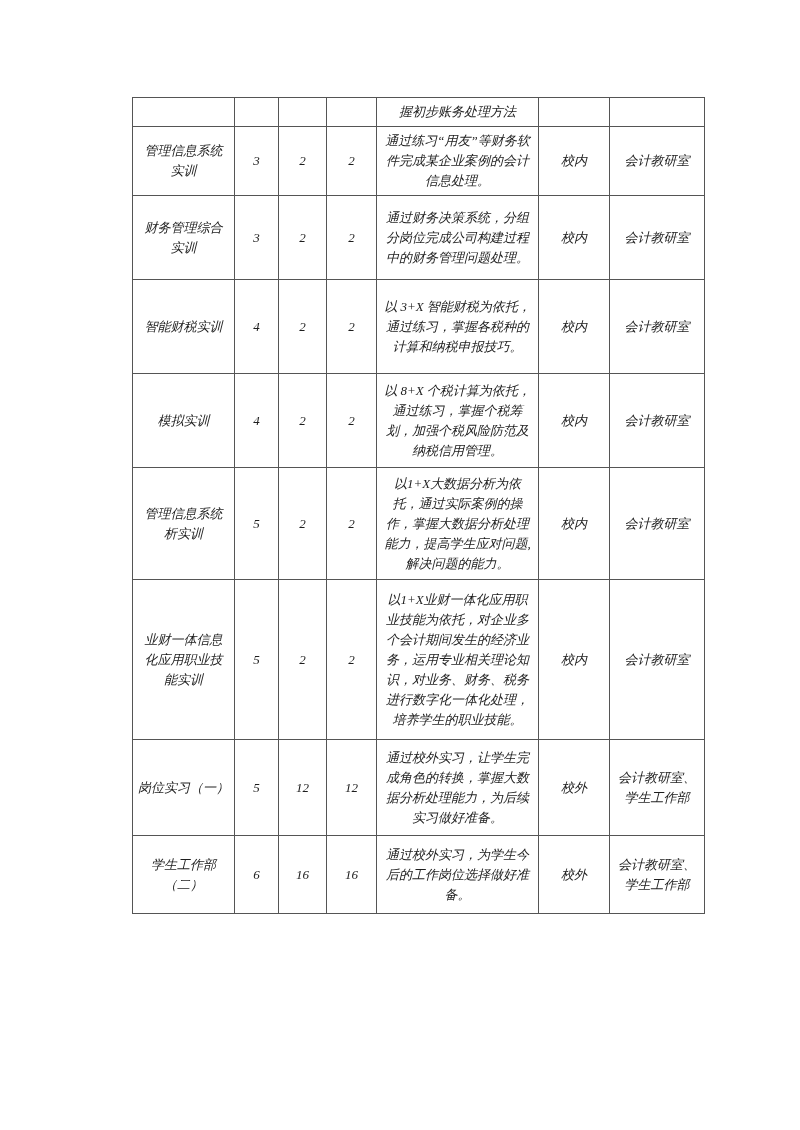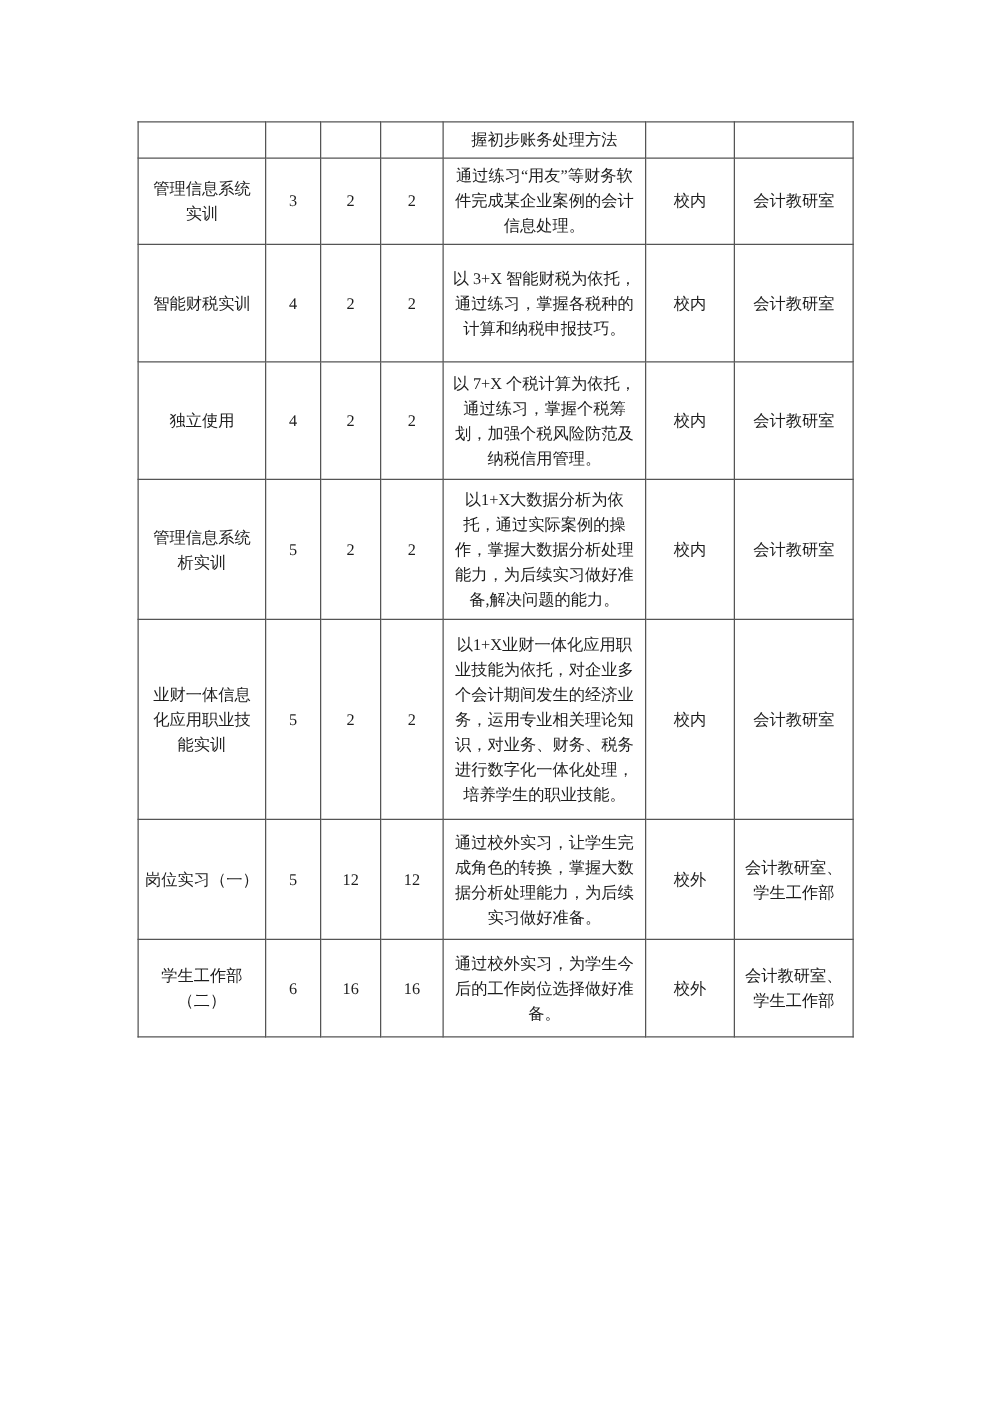--- a/index.html
+++ b/index.html
@@ -15,25 +15,26 @@
   .page {
     position: relative;
     width: 800px;
     height: 1130px;
     background: #ffffff;
     overflow: hidden;
   }
 
   table.course-table {
     position: absolute;
-    left: 110px;
+    left: 132px;
     top: 97px;
     width: 572px;
     border-collapse: collapse;
     table-layout: fixed;
+    font-style: italic;
   }
 
   table.course-table td {
     border: 1px solid #555555;
     vertical-align: middle;
     text-align: center;
     font-size: 13px;
     line-height: 20px;
     padding: 4px 4px;
     overflow: hidden;
@@ -86,45 +87,55 @@
       <tr class="r2">
         <td class="cell-name">管理信息系统
 实训</td>
         <td class="cell-num">3</td>
         <td class="cell-num">2</td>
         <td class="cell-num">2</td>
         <td class="cell-desc">通过练习“用友”等财务软件完成某企业案例的会计信息处理。</td>
         <td class="cell-place">校内</td>
         <td class="cell-dept">会计教研室</td>
       </tr>
+      <tr class="r3">
+        <td class="cell-name">财务管理综合
+实训</td>
+        <td class="cell-num">3</td>
+        <td class="cell-num">2</td>
+        <td class="cell-num">2</td>
+        <td class="cell-desc">通过财务决策系统，分组分岗位完成公司构建过程中的财务管理问题处理。</td>
+        <td class="cell-place">校内</td>
+        <td class="cell-dept">会计教研室</td>
+      </tr>
       <tr class="r4">
         <td class="cell-name">智能财税实训</td>
         <td class="cell-num">4</td>
         <td class="cell-num">2</td>
         <td class="cell-num">2</td>
         <td class="cell-desc">以 3+X 智能财税为依托，通过练习，掌握各税种的计算和纳税申报技巧。</td>
         <td class="cell-place">校内</td>
         <td class="cell-dept">会计教研室</td>
       </tr>
       <tr class="r5">
-        <td class="cell-name">独立使用</td>
+        <td class="cell-name">模拟实训</td>
         <td class="cell-num">4</td>
         <td class="cell-num">2</td>
         <td class="cell-num">2</td>
-        <td class="cell-desc">以 7+X 个税计算为依托，通过练习，掌握个税筹划，加强个税风险防范及纳税信用管理。</td>
+        <td class="cell-desc">以 8+X 个税计算为依托，通过练习，掌握个税筹划，加强个税风险防范及纳税信用管理。</td>
         <td class="cell-place">校内</td>
         <td class="cell-dept">会计教研室</td>
       </tr>
       <tr class="r6">
         <td class="cell-name">管理信息系统
 析实训</td>
         <td class="cell-num">5</td>
         <td class="cell-num">2</td>
         <td class="cell-num">2</td>
-        <td class="cell-desc">以1+X大数据分析为依托，通过实际案例的操作，掌握大数据分析处理能力，为后续实习做好准备,解决问题的能力。</td>
+        <td class="cell-desc">以1+X大数据分析为依托，通过实际案例的操作，掌握大数据分析处理能力，提高学生应对问题,解决问题的能力。</td>
         <td class="cell-place">校内</td>
         <td class="cell-dept">会计教研室</td>
       </tr>
       <tr class="r7">
         <td class="cell-name">业财一体信息
 化应用职业技
 能实训</td>
         <td class="cell-num">5</td>
         <td class="cell-num">2</td>
         <td class="cell-num">2</td>

